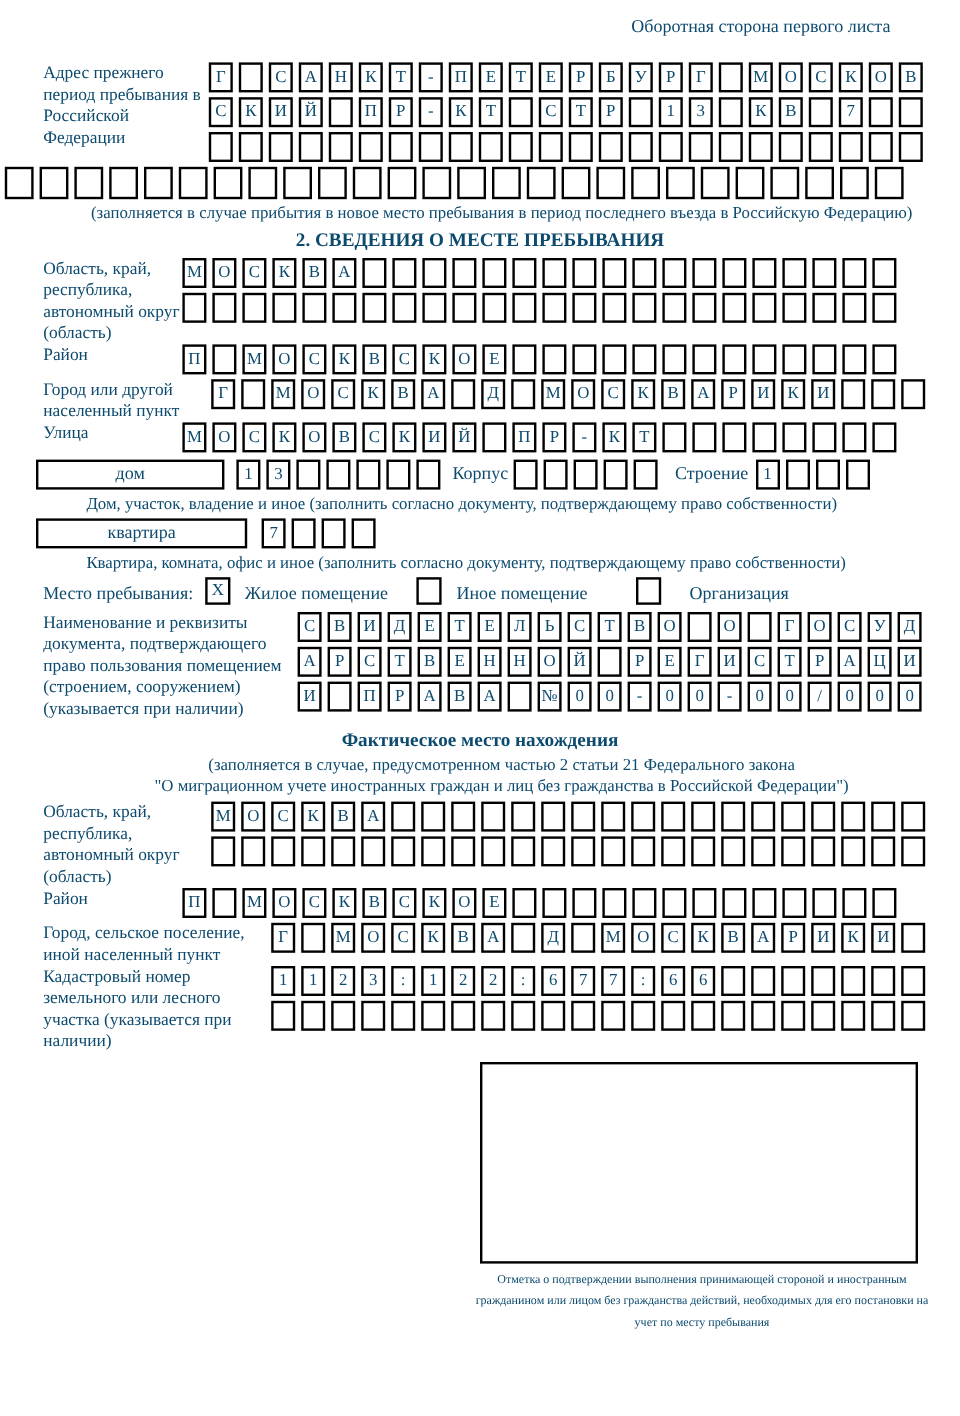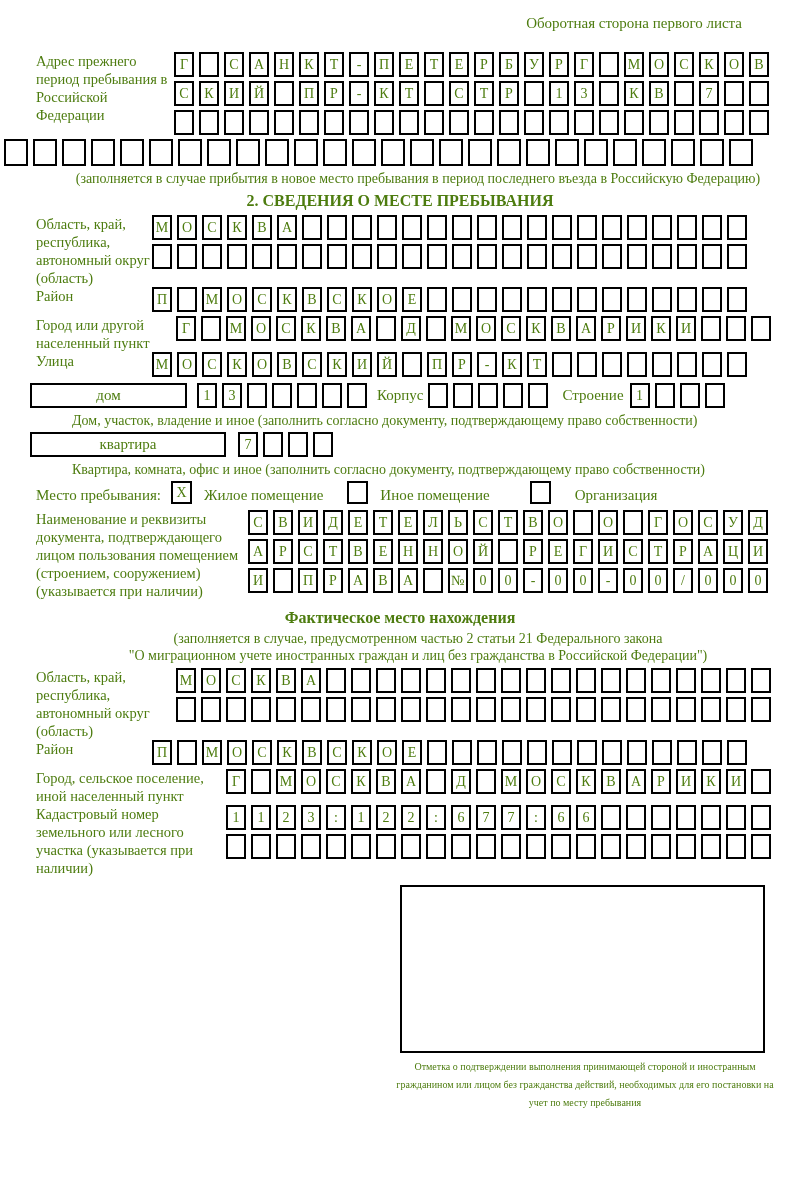--- a/index.html
+++ b/index.html
@@ -1,18 +1,18 @@
 <!DOCTYPE html>
 <html><head>
 <meta charset="utf-8">
 <style>
   html,body { margin:0; padding:0; background:#fff; }
   .page {
     position:relative; width:800px; height:1180px; overflow:hidden;
-    background:#fff; color:#4d7c0f;
+    background:#fff; color:#0c4a6e;
     font-family:"Liberation Serif","DejaVu Serif",serif;
     font-size:14.5px; line-height:18px;
   }
   .hdr-note { padding:14px 58px 0 0; text-align:right; font-size:15px; }
   .frow { display:flex; align-items:flex-start; }
   .lbl { font-size:14.5px; line-height:18px; }
   .grid { display:flex; gap:5px; margin-bottom:4px; }
   .cell {
     box-sizing:border-box; flex:0 0 auto;
     width:20px; height:25px; border:2px solid #000;
@@ -329,42 +329,42 @@
     <div class="grid">
         <div class="cell">1</div>
         <div class="cell"></div>
         <div class="cell"></div>
         <div class="cell"></div>
       </div>
   </div>
   <div class="caption" style="margin:0 0 3px 36px">Дом, участок, владение и иное (заполнить согласно документу, подтверждающему право собственности)</div>
 
   <div class="frow">
-    <div class="wbox" style="width:196px;margin-left:30px">квартира</div>
+    <div class="wbox" style="width:176px;margin-left:30px">квартира</div>
     <div class="grid" style="margin-left:12px">
         <div class="cell">7</div>
         <div class="cell"></div>
         <div class="cell"></div>
         <div class="cell"></div>
       </div>
   </div>
   <div class="caption" style="margin:0 0 3px 36px">Квартира, комната, офис и иное (заполнить согласно документу, подтверждающему право собственности)</div>
 
   <div class="frow stay" style="margin-top:3px">
     <span style="margin-left:36px">Место пребывания:</span>
     <span class="cb" style="margin-left:10px">X</span>
     <span style="margin-left:12px">Жилое помещение</span>
     <span class="cb" style="margin-left:24px"></span>
     <span style="margin-left:12px">Иное помещение</span>
     <span class="cb" style="margin-left:40px"></span>
     <span style="margin-left:24px">Организация</span>
   </div>
 
   <div class="frow" style="margin-top:6px">
-    <div class="lbl" style="width:212px;margin-left:36px">Наименование и реквизиты документа, подтверждающего лицом пользования помещением (строением, сооружением) (указывается при наличии)</div>
+    <div class="lbl" style="width:212px;margin-left:36px">Наименование и реквизиты документа, подтверждающего право пользования помещением (строением, сооружением) (указывается при наличии)</div>
     <div>
       <div class="grid">
           <div class="cell">С</div>
           <div class="cell">В</div>
           <div class="cell">И</div>
           <div class="cell">Д</div>
           <div class="cell">Е</div>
           <div class="cell">Т</div>
           <div class="cell">Е</div>
           <div class="cell">Л</div>

